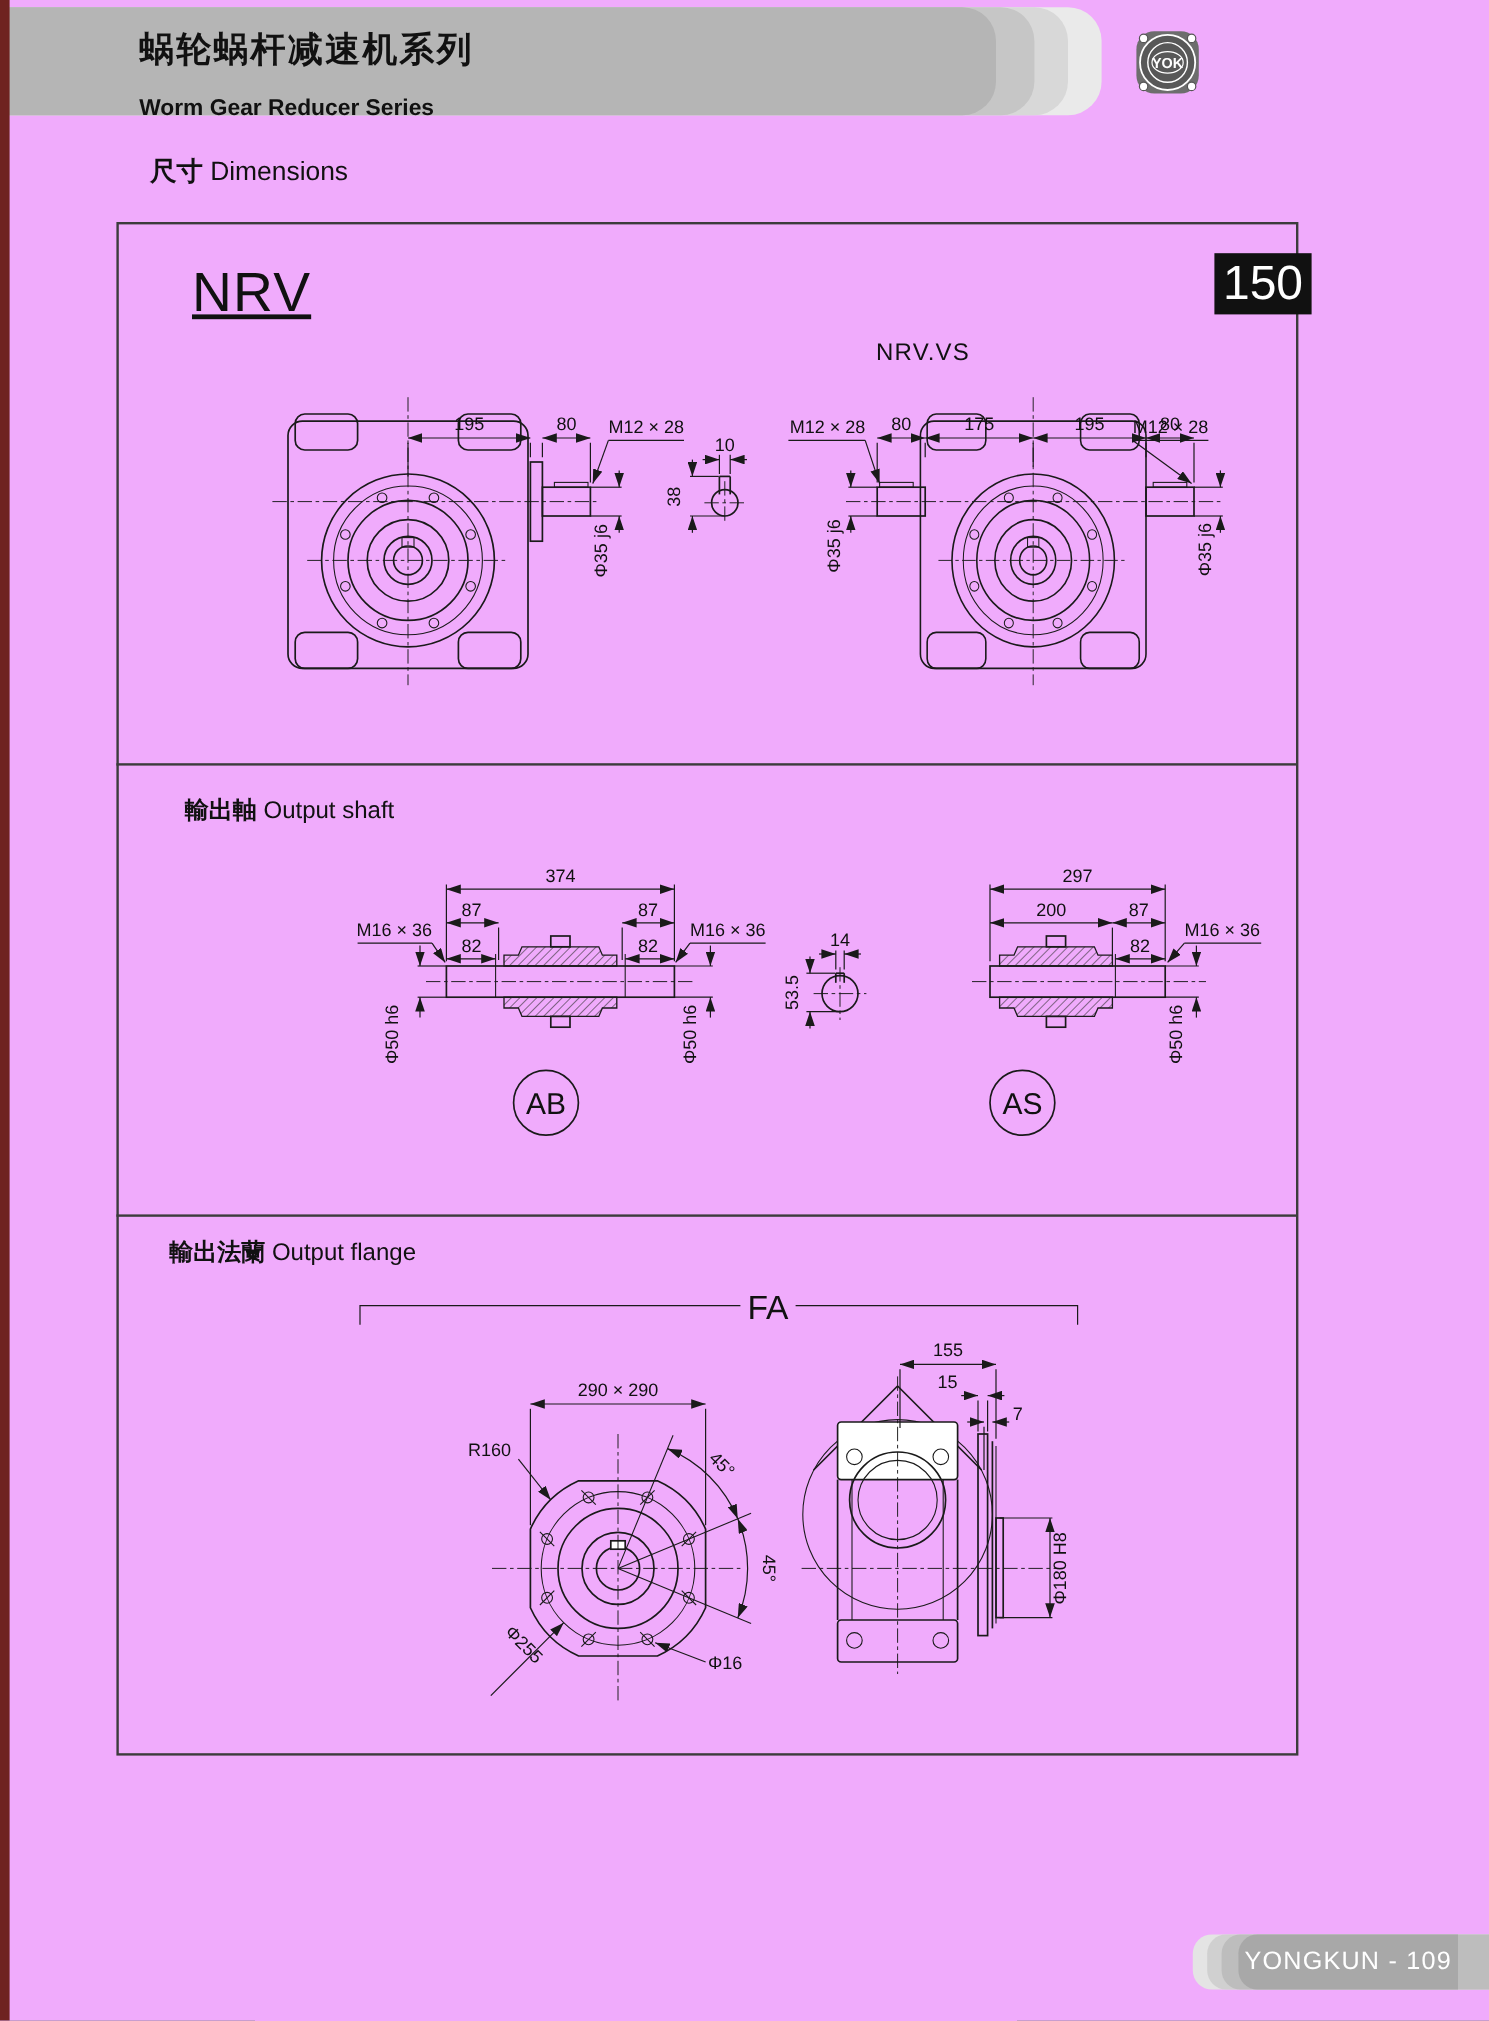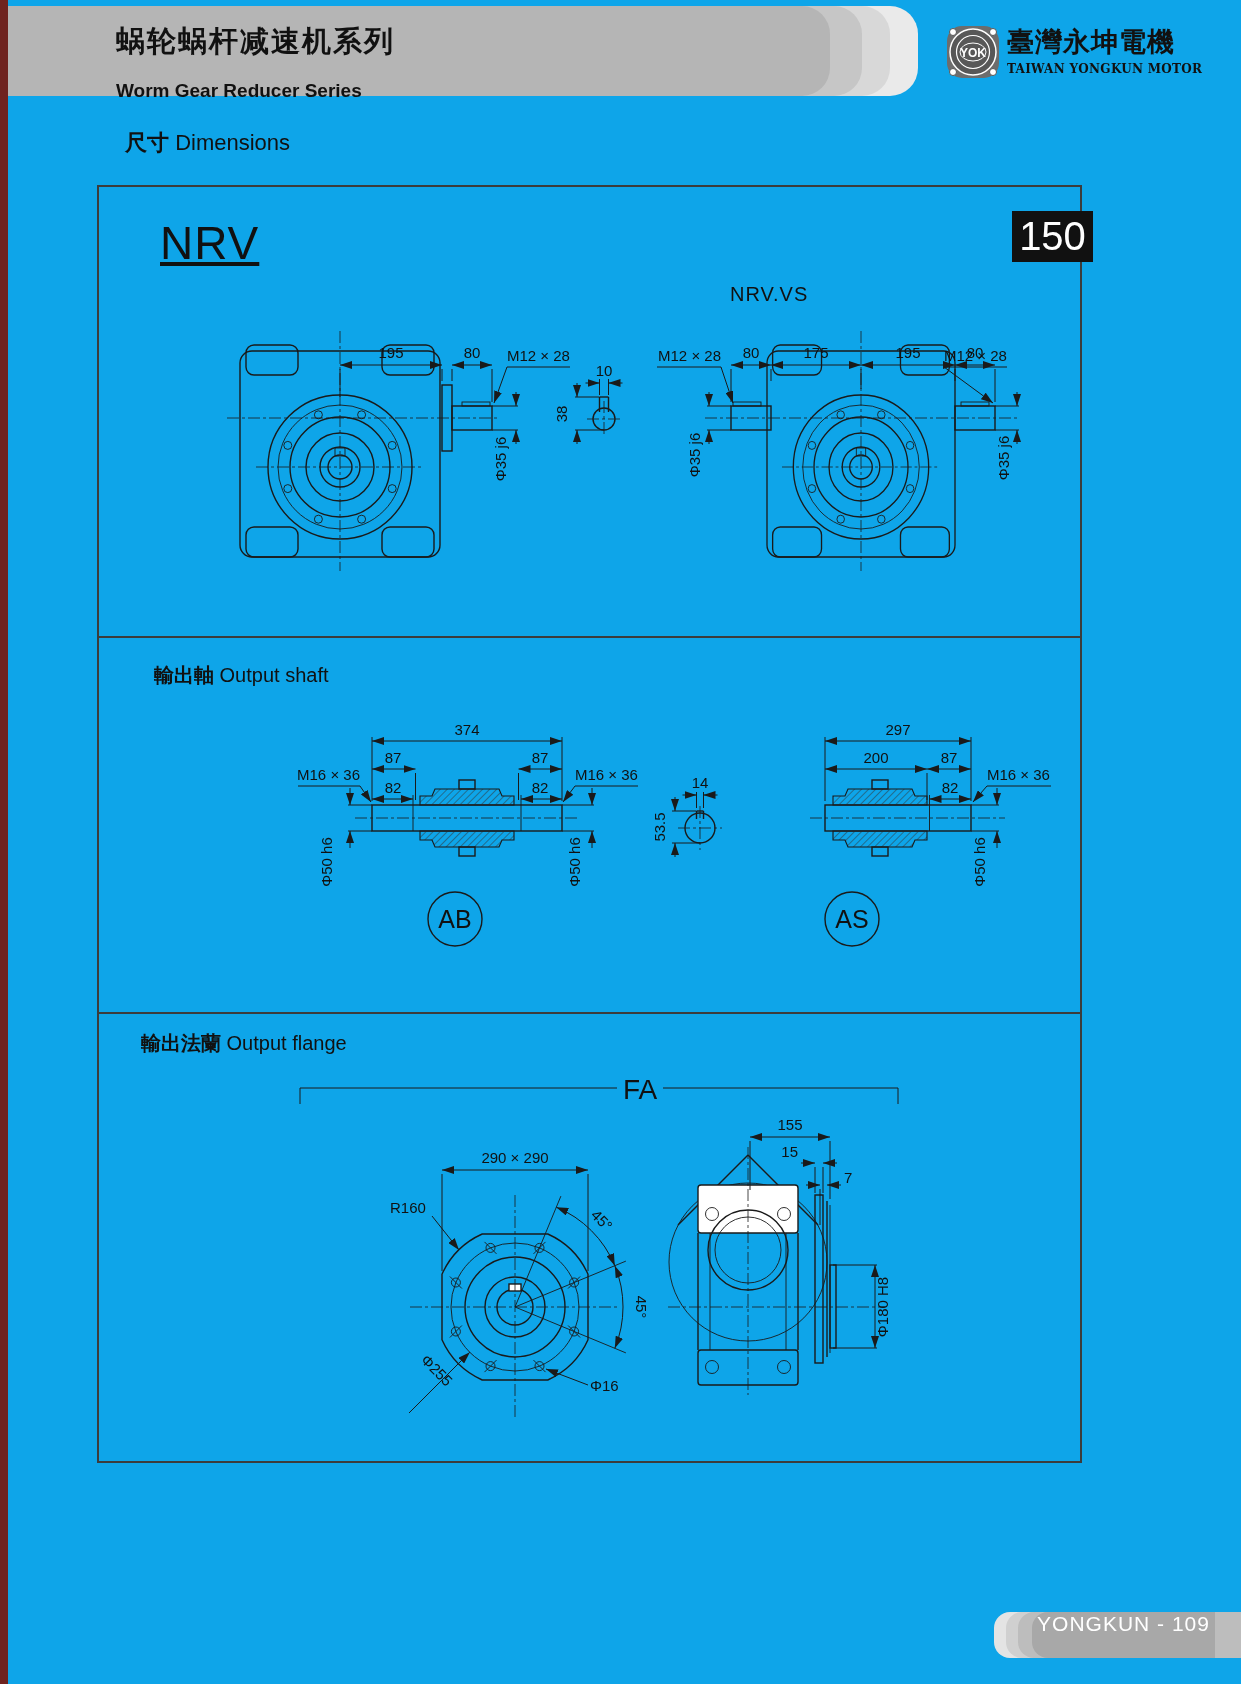--- a/index.html
+++ b/index.html
@@ -1,16 +1,16 @@
 <!DOCTYPE html>
 <html><head>
 <meta charset="utf-8">
 <style>
   html,body{margin:0;padding:0;background:#888;}
-  .page{position:relative;width:1241px;height:1684px;background:#0ea5e9;overflow:hidden;
+  .page{position:relative;width:1241px;height:1684px;background:#f0abfc;overflow:hidden;
         font-family:"Liberation Sans",sans-serif;color:#111;}
   .abs{position:absolute;}
   
   .accent-bar{left:0;top:0;width:8px;height:1684px;background:#6f2320;z-index:9;}
   
   .band{top:6px;height:90px;left:0;border-radius:0 28px 28px 0;}
   .band.b1{width:918px;background:#eaeaea;z-index:1;}
   .band.b2{width:890px;background:#d8d8d8;z-index:2;}
   .band.b3{width:862px;background:#c6c6c6;z-index:3;}
   .band.b4{width:830px;background:#b5b5b5;z-index:4;}
@@ -34,21 +34,21 @@
               font-size:40px;display:flex;align-items:center;justify-content:center;z-index:5;text-align:right;}
   .sec-heading{font-size:20px;z-index:3;}
   .sec-heading .zh{font-weight:bold;}
   .sh-shaft{left:143px;top:662px;padding-left:11px;}
   .sh-flange{left:141px;top:1030px;}
   
   .fband{top:1612px;height:46px;border-radius:16px 0 0 16px;}
   .fb1{left:994px;width:247px;background:#e4e4e4;z-index:1;}
   .fb2{left:1006px;width:235px;background:#d0d0d0;z-index:2;}
   .fb3{left:1018px;width:223px;background:#bdbdbd;z-index:3;}
-  .fb4{left:1032px;width:183px;background:#a8a8a8;z-index:4;display:flex;align-items:flex-start;justify-content:center;}
+  .fb4{left:1032px;width:183px;background:#a8a8a8;z-index:4;display:flex;align-items:center;justify-content:center;}
   .footer-text{color:#fff;font-size:21px;letter-spacing:1px;}
   
   svg{position:absolute;overflow:visible;}
   svg text{font-family:"Liberation Sans",sans-serif;font-size:15px;fill:#111;}
   .ln{stroke:#1a1a1a;stroke-width:1.4;fill:none;}
   .thin{stroke:#1a1a1a;stroke-width:0.9;fill:none;}
   .dim{stroke:#1a1a1a;stroke-width:1;fill:none;}
   .cl{stroke:#1a1a1a;stroke-width:0.8;fill:none;stroke-dasharray:12 3 3 3;}
   .hat{fill:url(#hat);stroke:#1a1a1a;stroke-width:1.1;}
   .whitefill{fill:#fff;stroke:#1a1a1a;stroke-width:1.4;}
@@ -75,24 +75,20 @@
     <rect x="3" y="6" width="52" height="52" rx="15" fill="#6d6d6d"></rect>
     <circle cx="29" cy="32" r="23" fill="#585858" stroke="#fff" stroke-width="1.5"></circle>
     <circle cx="29" cy="32" r="16.5" fill="none" stroke="#fff" stroke-width="1.2"></circle>
     <ellipse cx="29" cy="32" rx="13" ry="9" fill="none" stroke="#fff" stroke-width="1"></ellipse>
     <text x="29" y="36.5" text-anchor="middle" style="font-size:12px;font-weight:bold;fill:#fff;">YOK</text>
     <circle cx="9" cy="12" r="3.5" fill="#fff" stroke="#555"></circle>
     <circle cx="49" cy="12" r="3.5" fill="#fff" stroke="#555"></circle>
     <circle cx="9" cy="52" r="3.5" fill="#fff" stroke="#555"></circle>
     <circle cx="49" cy="52" r="3.5" fill="#fff" stroke="#555"></circle>
   </svg>
-  <div class="abs brand-block">
-    <div class="brand-zh">臺灣永坤電機</div>
-    <div class="brand-en">TAIWAN YONGKUN MOTOR</div>
-  </div>
 
   <div class="abs dims-heading">
     <span class="zh">尺寸</span>
     <span>Dimensions</span>
   </div>
 
   <div class="abs main-box"></div>
   <div class="abs divider div1"></div>
   <div class="abs divider div2"></div>
 

